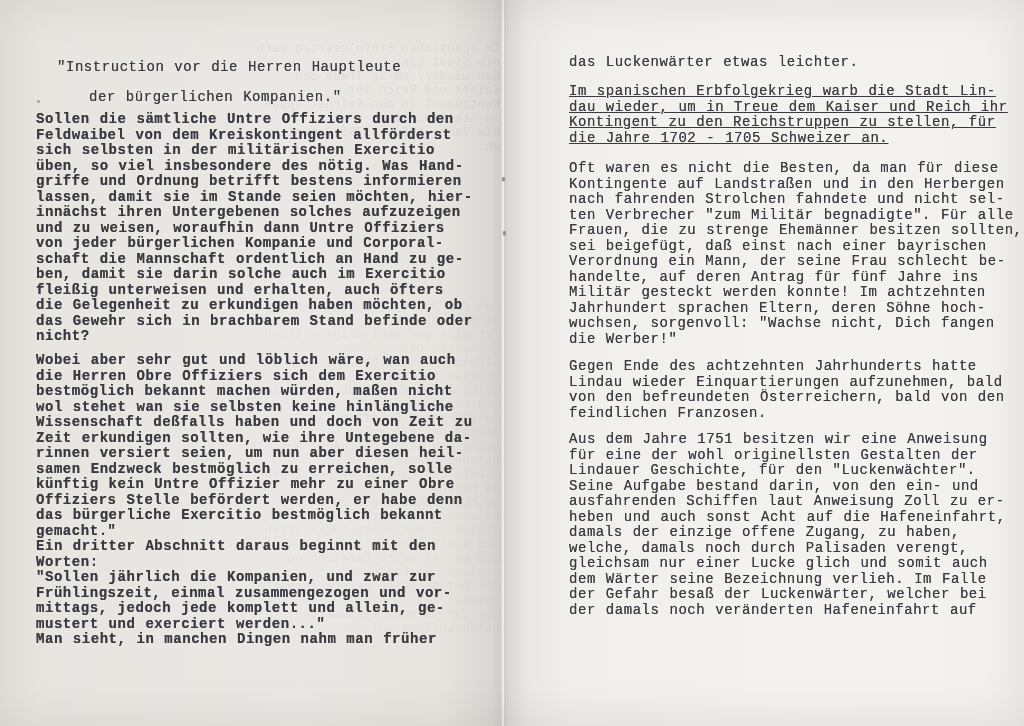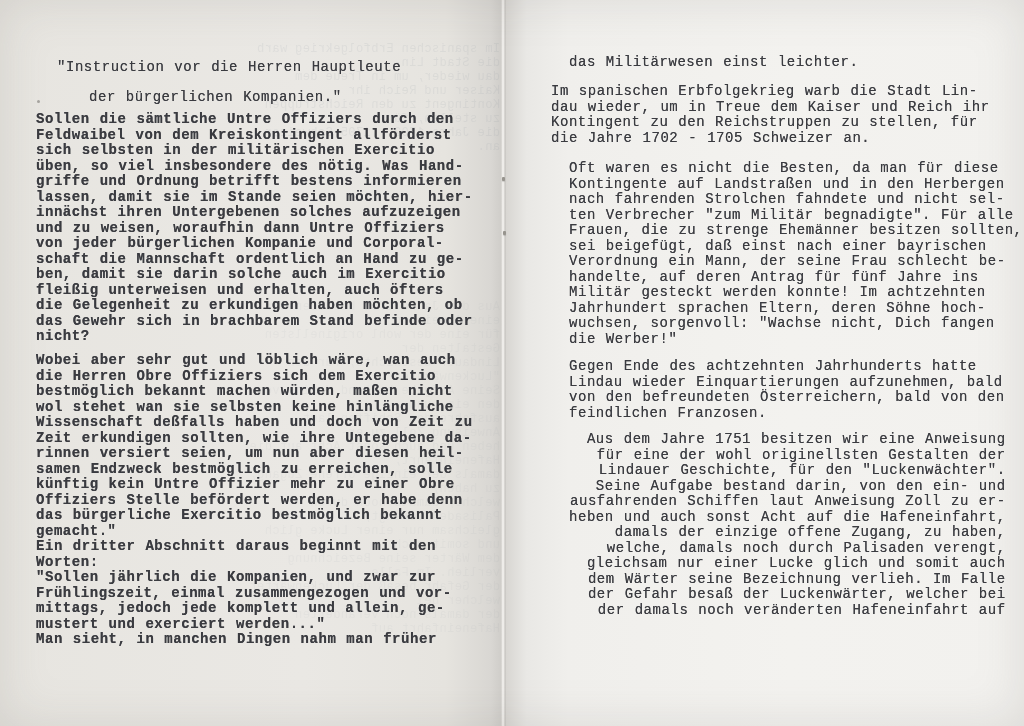--- a/index.html
+++ b/index.html
@@ -70,24 +70,24 @@
     letter-spacing: 0.55px;
     word-spacing: 1px;
     color: #3a3b40;
     text-shadow: 0 0 0.6px rgba(52,53,60,0.75);
   }
   .lp-h1 { left: 57px;  top: 60px;  }
   .lp-h2 { left: 89px;  top: 90px;  }
   .lp-p1 { left: 36px;  top: 112px; font-weight: bold; }
   .lp-p2 { left: 36px;  top: 353px; font-weight: bold; }
   .rp-p0 { left: 569px; top: 55px;  }
-  .rp-p1 { left: 551px; top: 84px;  }
+  .rp-p1 { left: 569px; top: 84px; text-decoration: underline;  }
   .rp-p2 { left: 569px; top: 161px; }
   .rp-p3 { left: 569px; top: 359px; }
-  .rp-p4 { left: 569px; top: 432px; text-align: right; }
+  .rp-p4 { left: 569px; top: 432px; }
   .ghost {
     position: absolute;
     white-space: pre-line;
     font-size: 12px;
     line-height: 14px;
     letter-spacing: 0.4px;
     color: #7d8894;
     transform: scaleX(-1);
     filter: blur(0.7px);
     pointer-events: none;
@@ -156,21 +156,21 @@
 mittags, jedoch jede komplett und allein, ge-
 mustert und exerciert werden..."
 Man sieht, in manchen Dingen nahm man früher</div>
   </div>
 
   <div class="page page-right">
     
     
   </div>
 
-  <div class="textblock rp-p0">das Militärwesen einst leichter.</div>
+  <div class="textblock rp-p0">das Luckenwärter etwas leichter.</div>
   <div class="textblock rp-p1">Im spanischen Erbfolgekrieg warb die Stadt Lin-
 dau wieder, um in Treue dem Kaiser und Reich ihr
 Kontingent zu den Reichstruppen zu stellen, für
 die Jahre 1702 - 1705 Schweizer an.</div>
   <div class="textblock rp-p2">Oft waren es nicht die Besten, da man für diese
 Kontingente auf Landstraßen und in den Herbergen
 nach fahrenden Strolchen fahndete und nicht sel-
 ten Verbrecher "zum Militär begnadigte". Für alle
 Frauen, die zu strenge Ehemänner besitzen sollten,
 sei beigefügt, daß einst nach einer bayrischen

